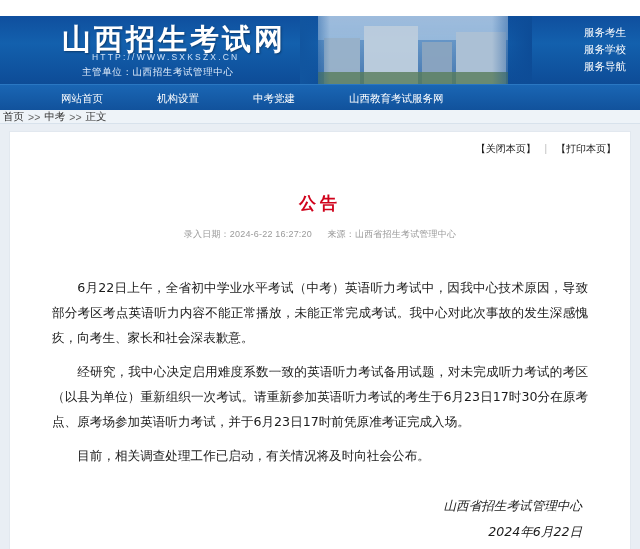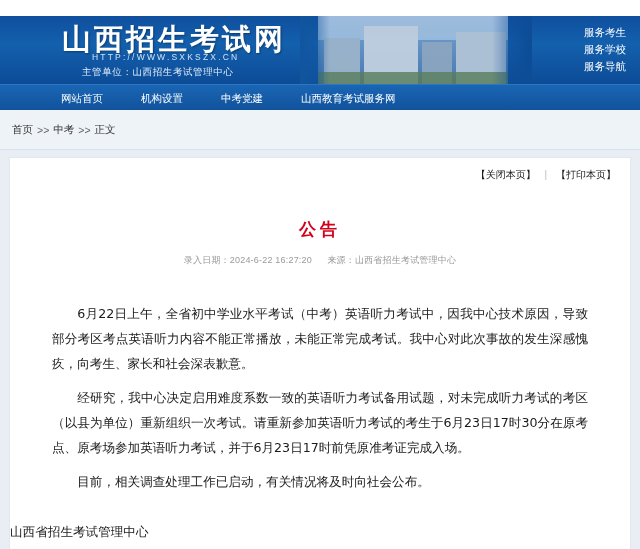--- a/index.html
+++ b/index.html
@@ -77,38 +77,38 @@
   }
 
   
   .nav {
     height: 26px;
     background: linear-gradient(180deg, #1a66b4 0%, #11529c 100%);
     border-top: 1px solid #2a77c2;
     display: flex;
     align-items: center;
     padding-left: 42px;
-    gap: 0;
+    gap: 16px;
   }
   .nav-item {
     color: #ffffff;
     font-size: 10.5px;
     padding: 0 19px;
     line-height: 26px;
     cursor: pointer;
     white-space: nowrap;
   }
 
   
   .crumbbar {
-    height: 40px;
+    height: 14px;
     background: #eef3f8;
     border-bottom: 1px solid #d8e2ec;
     display: flex; align-items: center;
-    padding-left: 12px;
+    padding-left: 3px;
     font-size: 10.5px;
     color: #333;
   }
   .crumbbar a { color: #333; text-decoration: none; cursor: pointer; }
   .crumb-sep { color: #666; padding: 0 4px; }
 
   
   .stage {
     position: relative;
     background: #e9eef4;
@@ -151,24 +151,26 @@
     color: #1a1a1a;
     font-size: 12.6px;
     line-height: 25px;
     text-align: justify;
     font-family: "DejaVu Sans", "Liberation Sans", sans-serif;
   }
   .body-text p { margin: 0 0 9px 0; text-indent: 2em; }
 
   .signoff {
     padding: 16px 48px 0 0;
+    text-align: right;
     color: #1a1a1a;
     font-size: 12.6px;
     line-height: 26px;
     font-family: "DejaVu Sans", "Liberation Sans", sans-serif;
+    font-style: italic;
   }
 </style>
 </head>
 <body>
 
 <div id="page">
 
   <div class="banner">
     <div class="banner-photo">
       <div class="sky"></div>

